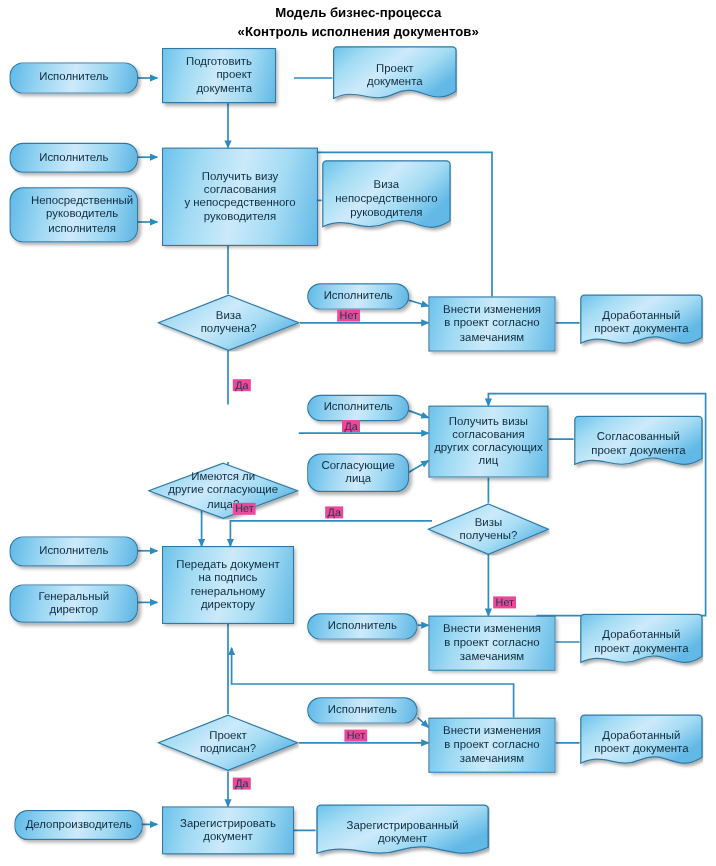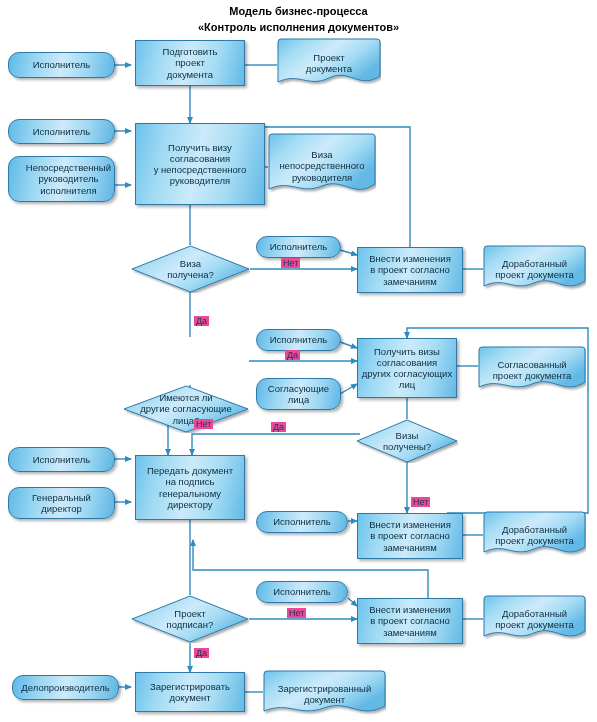--- a/index.html
+++ b/index.html
@@ -150,21 +150,21 @@
   <div class="elabel" style="left:194px;top:419px;">Нет</div>
   <div class="elabel" style="left:271px;top:422px;">Да</div>
   <div class="elabel" style="left:411px;top:497px;">Нет</div>
   <div class="elabel" style="left:287px;top:608px;">Нет</div>
   <div class="elabel" style="left:194px;top:648px;">Да</div>
 
   <div class="node role" style="left:8px;top:52px;width:107px;height:26px;">
     <span class="lbl">Исполнитель</span>
     </div>
 
-  <div class="node proc" style="left:135px;top:40px;width:110px;height:46px;">
+  <div class="node proc" style="left:135px;top:40px;width:95px;height:46px;text-align:right;">
     <span class="lbl">Подготовить<br>проект<br>документа</span>
     </div>
 
   <div class="node doc" style="left:277px;top:38px;width:104px;height:50px;">
     <svg viewBox="0 0 104 50" preserveAspectRatio="none">
       <path d="M4,1 H100 a3,3 0 0 1 3,3 V38 C82,52 73,30 52,40 C31,50 22,34 1,44 V4 a3,3 0 0 1 3,-3 Z" fill="url(#gProc)" stroke="#2e79a8" stroke-width="1" filter="url(#sh)"></path>
       </svg>
     <span class="lbl">Проект<br>документа</span>
     </div>
 
@@ -292,20 +292,20 @@
     </div>
 
   <div class="node role" style="left:12px;top:675px;width:107px;height:25px;">
     <span class="lbl">Делопроизводитель</span>
     </div>
 
   <div class="node proc" style="left:135px;top:672px;width:110px;height:40px;">
     <span class="lbl">Зарегистрировать<br>документ</span>
     </div>
 
-  <div class="node doc" style="left:263px;top:670px;width:123px;height:48px;">
+  <div class="node doc" style="left:263px;top:670px;width:145px;height:48px;">
     <svg viewBox="0 0 123 48" preserveAspectRatio="none">
       <path d="M4,1 H119 a3,3 0 0 1 3,3 V36 C97,50 86,29 61,38 C36,47 26,31 1,41 V4 a3,3 0 0 1 3,-3 Z" fill="url(#gProc)" stroke="#2e79a8" stroke-width="1" filter="url(#sh)"></path>
       </svg>
     <span class="lbl">Зарегистрированный<br>документ</span>
     </div>
 
 </div>
 
 </body></html>

